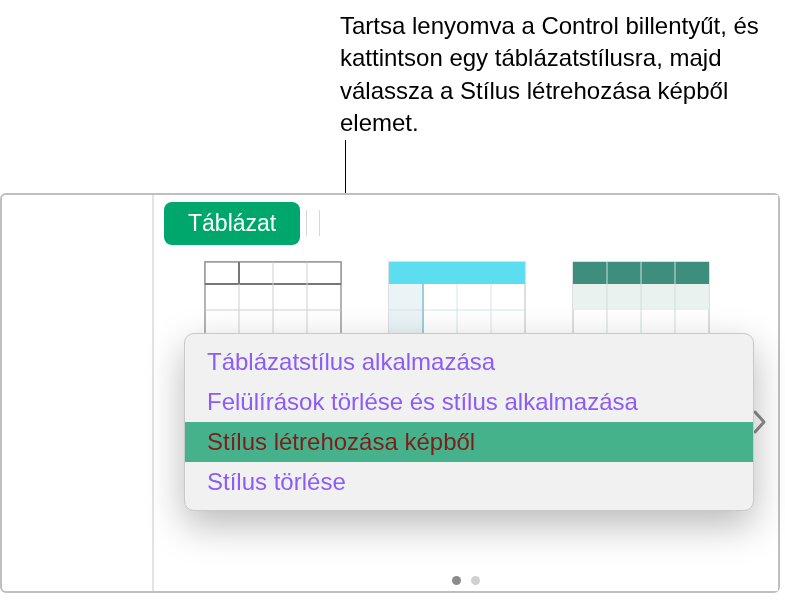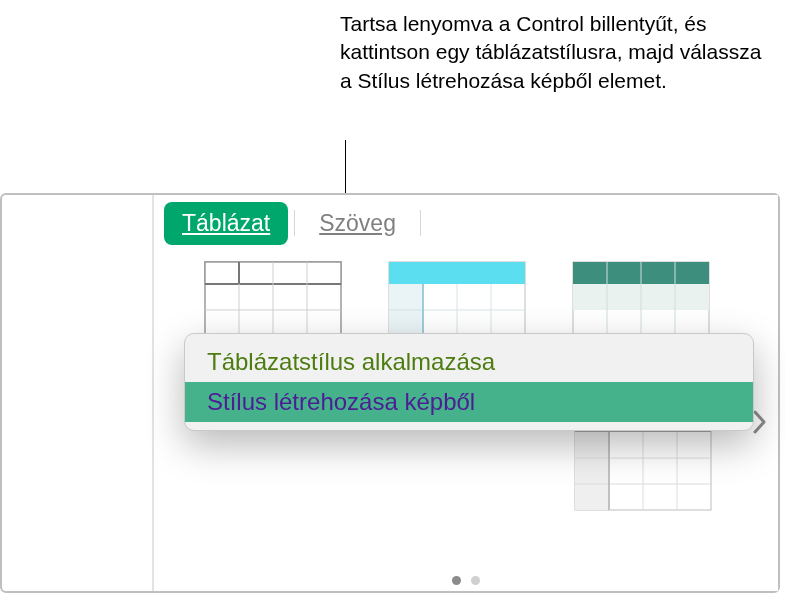--- a/index.html
+++ b/index.html
@@ -9,21 +9,21 @@
       font-family: -apple-system, "Helvetica Neue", Arial, sans-serif;
       background: #fff;
       position: relative;
       overflow: hidden;
     }
     .callout {
       position: absolute;
       left: 340px;
       top: 10px;
       width: 430px;
-      font-size: 21px;
+      font-size: 24px;
       line-height: 1.35;
       color: #000;
     }
     .callout-line {
       position: absolute;
       width: 1px;
       background: #000;
     }
     
     .leader-v {
@@ -46,26 +46,25 @@
       background: #fff;
     }
     .tabbar {
       display: flex;
       align-items: center;
       height: 56px;
       padding: 0 10px;
       gap: 0;
     }
     .tab {
-      padding: 8px 18px;
+      padding: 8px 24px;
       font-size: 23px;
       color: #808080;
       border-radius: 8px;
       cursor: default;
-      text-decoration: underline;
     }
     .tab.active {
       background: #00a76d;
       color: #fff;
       font-weight: 500;
     }
     .tab-sep {
       width: 1px; height: 26px; background: #d7d7d7;
       margin: 0 6px;
     }
@@ -116,42 +115,41 @@
       width: 570px;
       background: #f1f1f1;
       border: 1px solid #c9c9c9;
       border-radius: 10px;
       box-shadow: 0 14px 38px rgba(0,0,0,0.28);
       padding: 8px 0;
       z-index: 50;
     }
     .menu-item {
       font-size: 24px;
-      color: #4d7c0f;
+      color: #8b5cf6;
       padding: 6px 22px;
       cursor: default;
     }
     .menu-item.highlight {
       background: #45b28c;
-      color: #4c1d95;
+      color: #7f1d1d;
     }
   </style>
 </head>
 <body>
 
 <div class="callout">Tartsa lenyomva a Control billentyűt, és kattintson egy táblázatstílusra, majd válassza a Stílus létrehozása képből elemet.</div>
 <div class="callout-line leader-v"></div>
 
 <div class="panel-frame">
   <div class="inspector">
 
     <div class="tabbar">
       <div class="tab active">Táblázat</div>
       <div class="tab-sep"></div>
-      <div class="tab">Szöveg</div>
       <div class="tab-sep"></div>
     </div>
 
     <div class="styles-row">
 
       <div class="style-thumb">
         <svg class="thumb-svg" viewBox="0 0 138 102">
           <rect x="1" y="1" width="136" height="100" fill="#ffffff" stroke="#9b9b9b" stroke-width="1.5"></rect>
           <rect x="1" y="1" width="136" height="22" fill="#ffffff" stroke="#9b9b9b" stroke-width="1.5"></rect>
           <line x1="1" y1="23" x2="137" y2="23" stroke="#777" stroke-width="2"></line>
@@ -210,17 +208,19 @@
       </svg>
     </div>
 
     <div class="pager">
       <div class="pager-dot active"></div>
       <div class="pager-dot"></div>
     </div>
 
     <div class="context-menu">
       <div class="menu-item">Táblázatstílus alkalmazása</div>
+      <div class="menu-item">Felülírások törlése és stílus alkalmazása</div>
       <div class="menu-item highlight">Stílus létrehozása képből</div>
+      <div class="menu-item">Stílus törlése</div>
     </div>
 
   </div>
 </div>
 
 </body></html>

